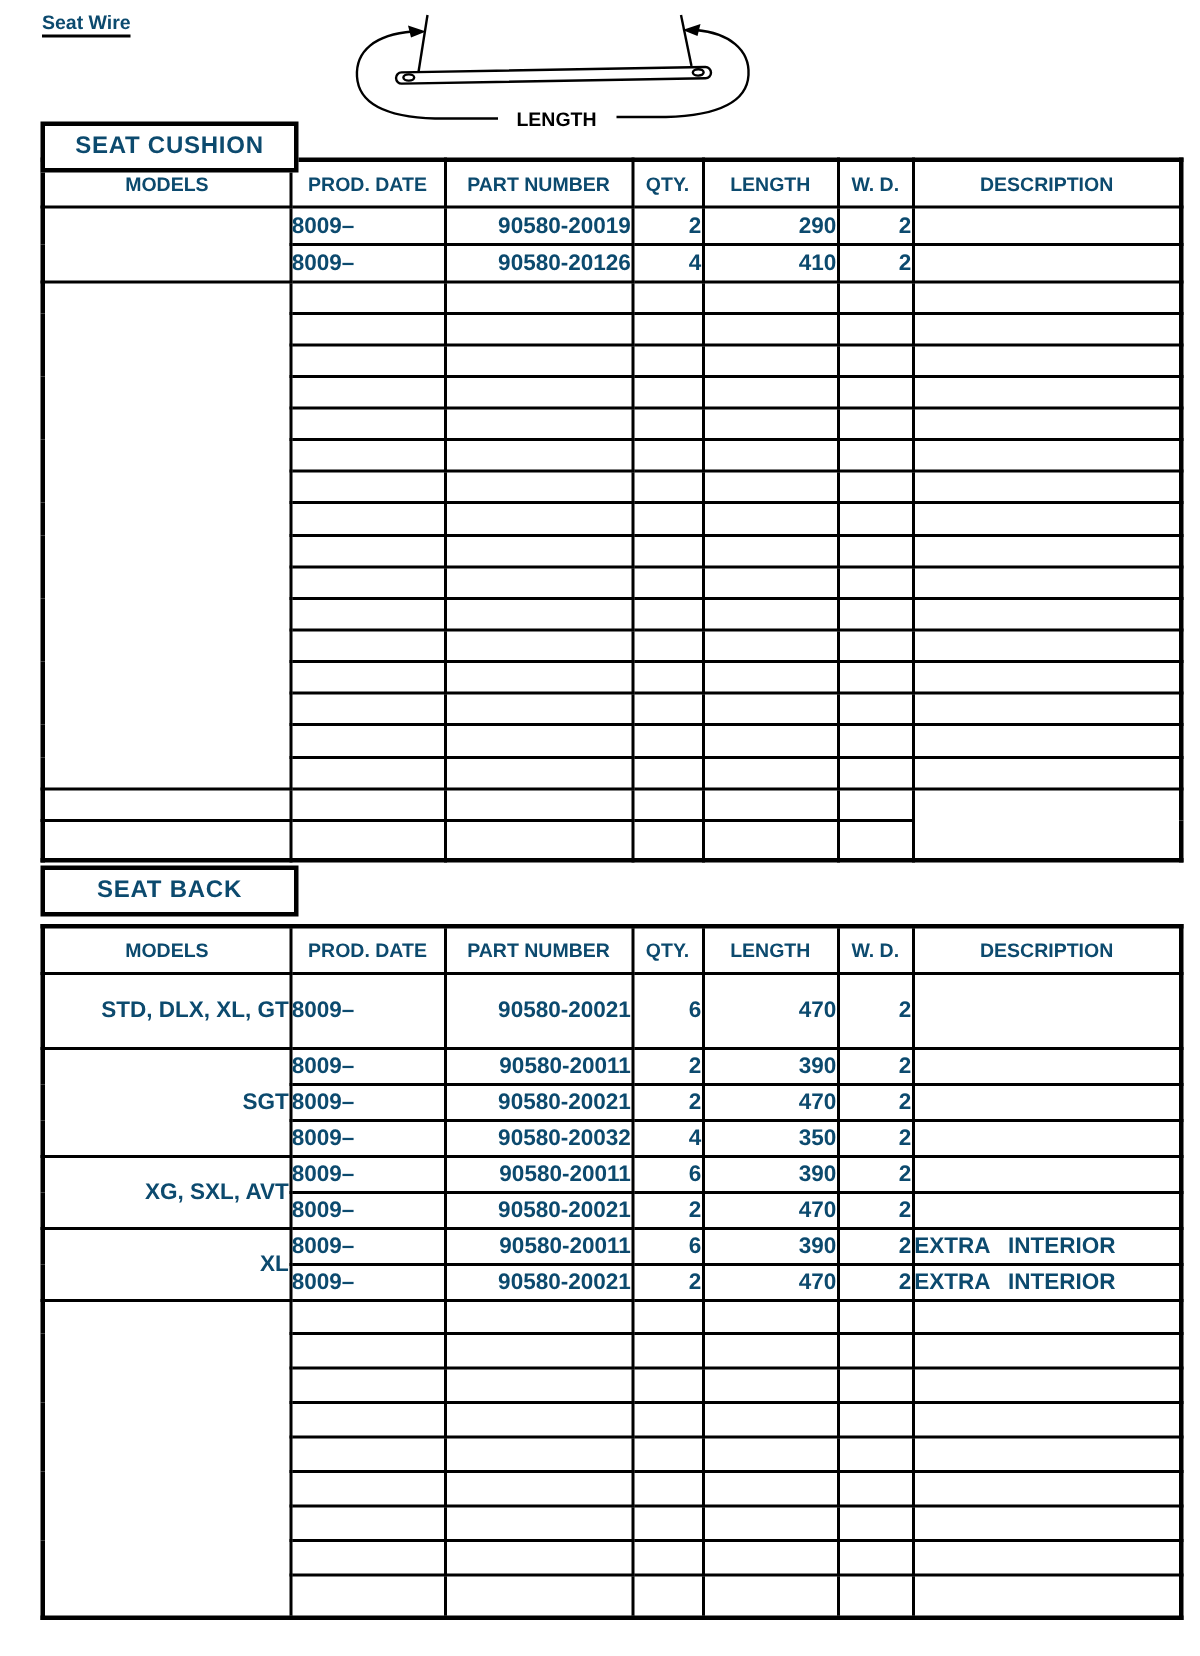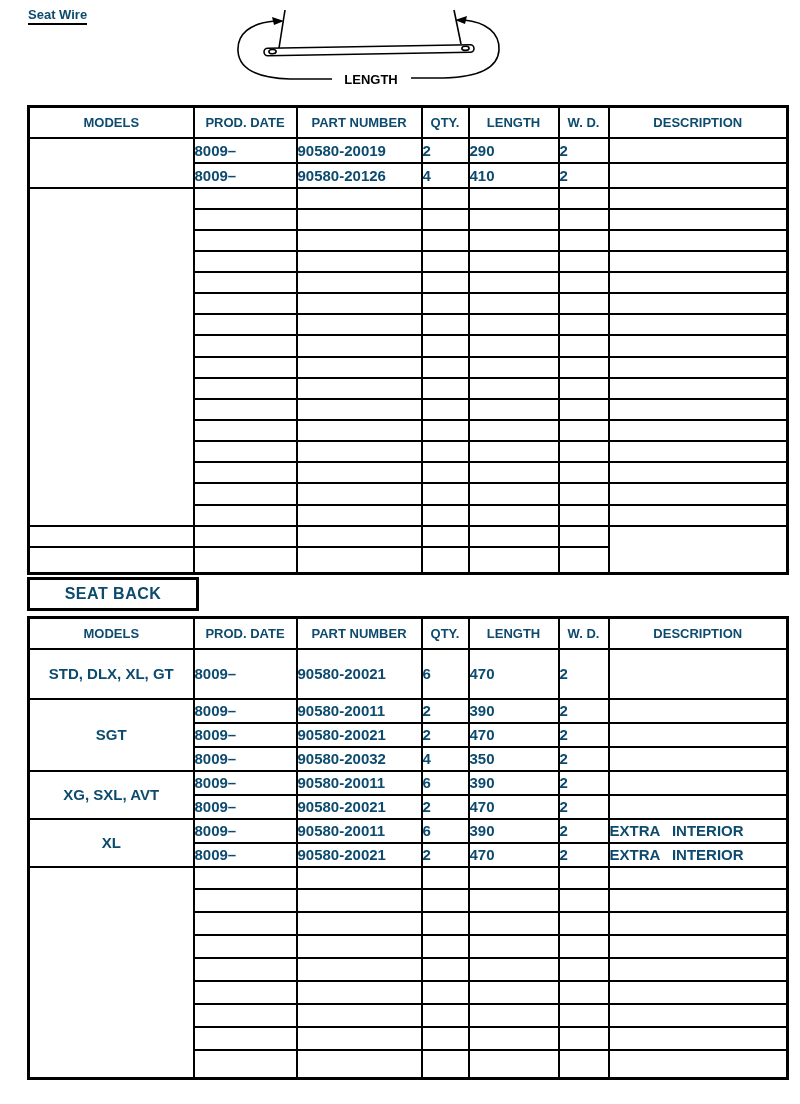--- a/index.html
+++ b/index.html
@@ -32,23 +32,23 @@
   .parts-table th, .parts-table td {
     border:2px solid #000; padding:0; overflow:hidden;
     vertical-align:middle; font-weight:bold;
   }
   .parts-table th { font-size:13px; text-align:center; }
   .parts-table td { font-size:15px; }
   .h-hdr  { height:31px;border-radius:10px; }
   .h-data { height:25px; }
   .h-big  { height:50px; }
   .h-row  { height:24px; }
-  .c-models { text-align:center; padding-left:7px; font-size:15px; }
+  .c-models { text-align:right; padding-left:7px; font-size:15px; }
   .c-left   { text-align:left; padding-left:10px; }
-  .c-center { text-align:left; }
+  .c-center { text-align:right; }
   .c-desc   { text-align:left; padding-left:12px; font-size:14px; word-spacing:8px; }
   .footer-code {
     position:absolute; top:1082px; right:14px;
     font-size:13px; font-weight:bold;margin-top:29px;
   }
 </style>
 </head>
 <body>
 
 <div class="page">
@@ -67,20 +67,21 @@
         <ellipse cx="237.5" cy="50" rx="3.6" ry="2.1"></ellipse>
       </g>
     </g>
     <g fill="#000" stroke="none">
       <polygon points="56,21 44,17 46,25"></polygon>
       <polygon points="227,20 239,16 237,24"></polygon>
     </g>
     <text x="143" y="84" text-anchor="middle" font-size="13" font-weight="bold" font-family="Liberation Sans, sans-serif">LENGTH</text>
   </svg>
 
+  <div class="section-box box-cushion">SEAT CUSHION</div>
 
   <table class="parts-table t1">
     <colgroup>
       <col style="width:165px">
         <col style="width:103px">
         <col style="width:125px">
       <col style="width:47px">
         <col style="width:90px">
         <col style="width:50px">
         <col style="width:179px">

